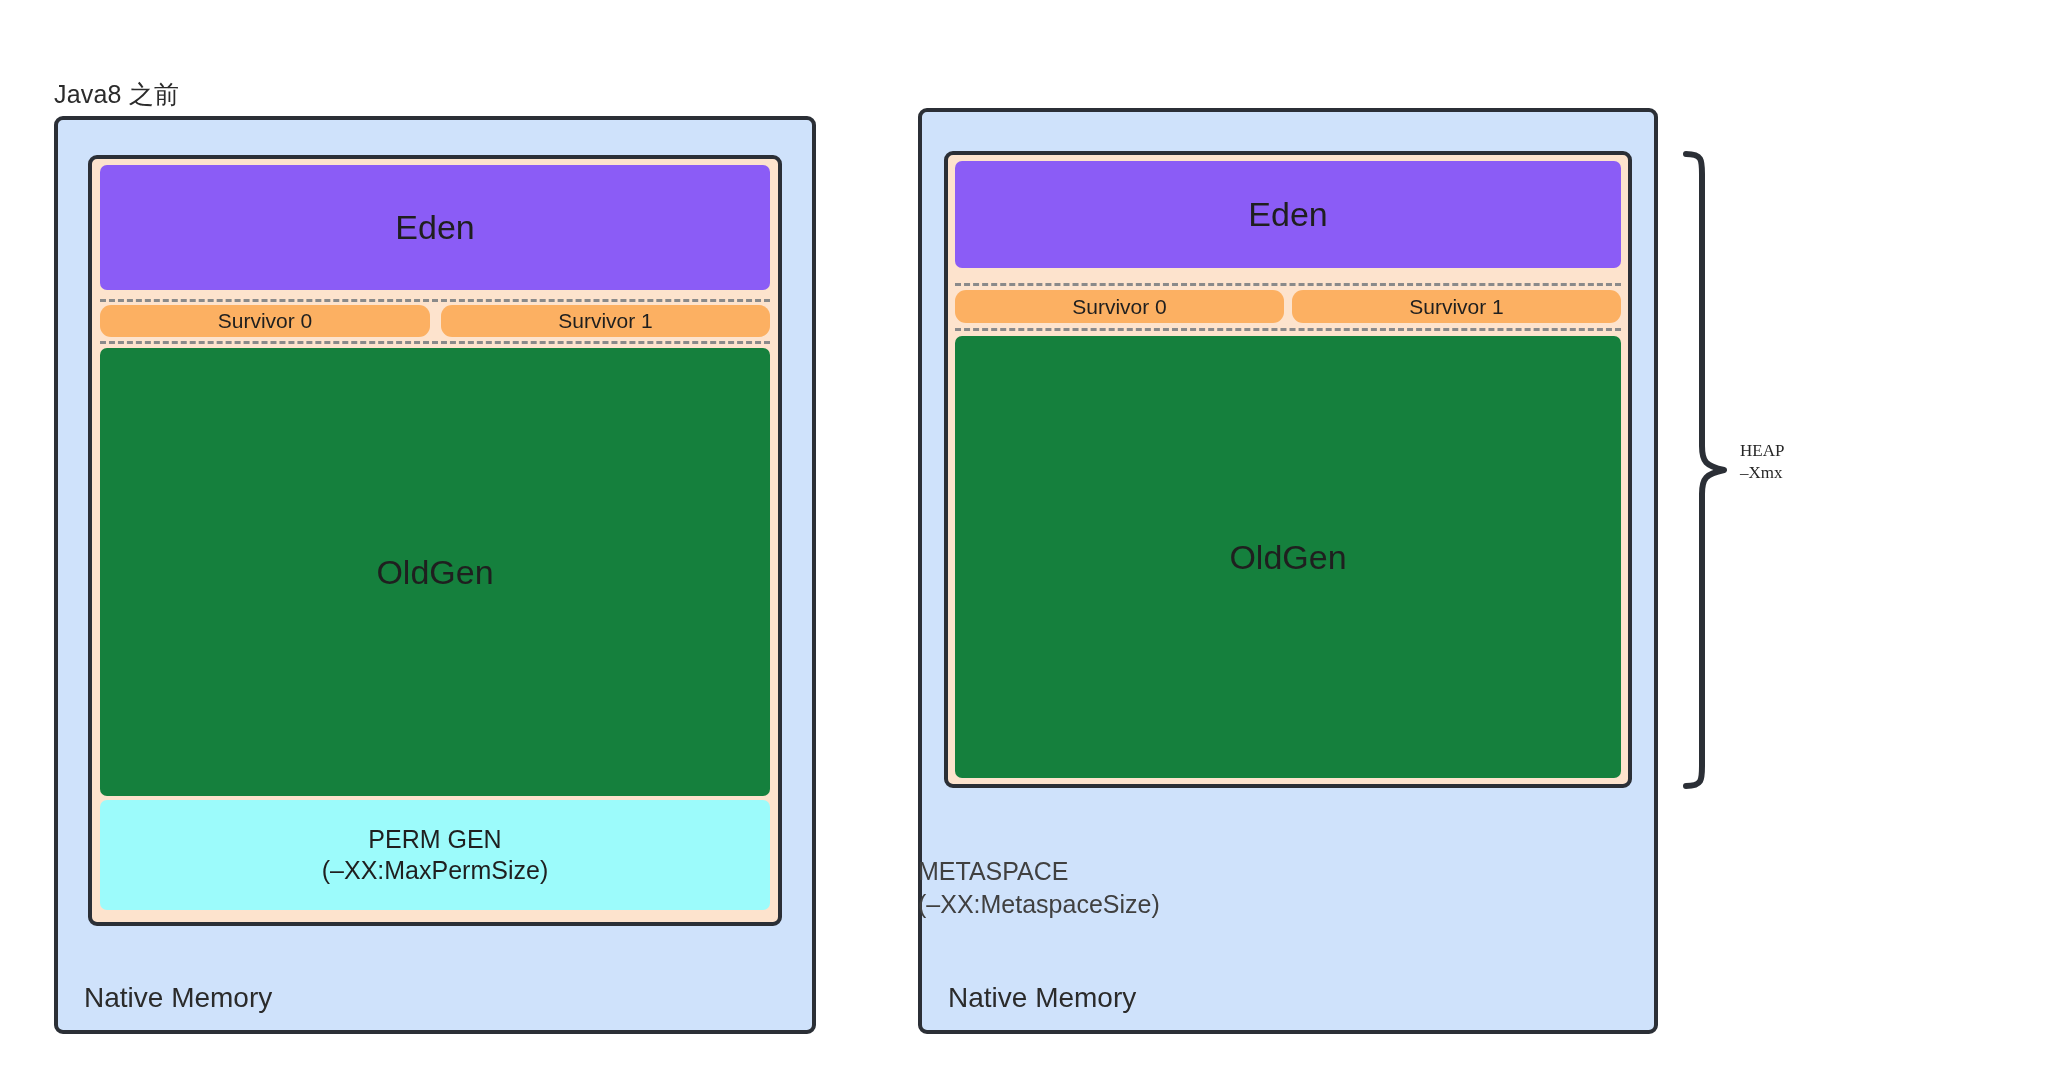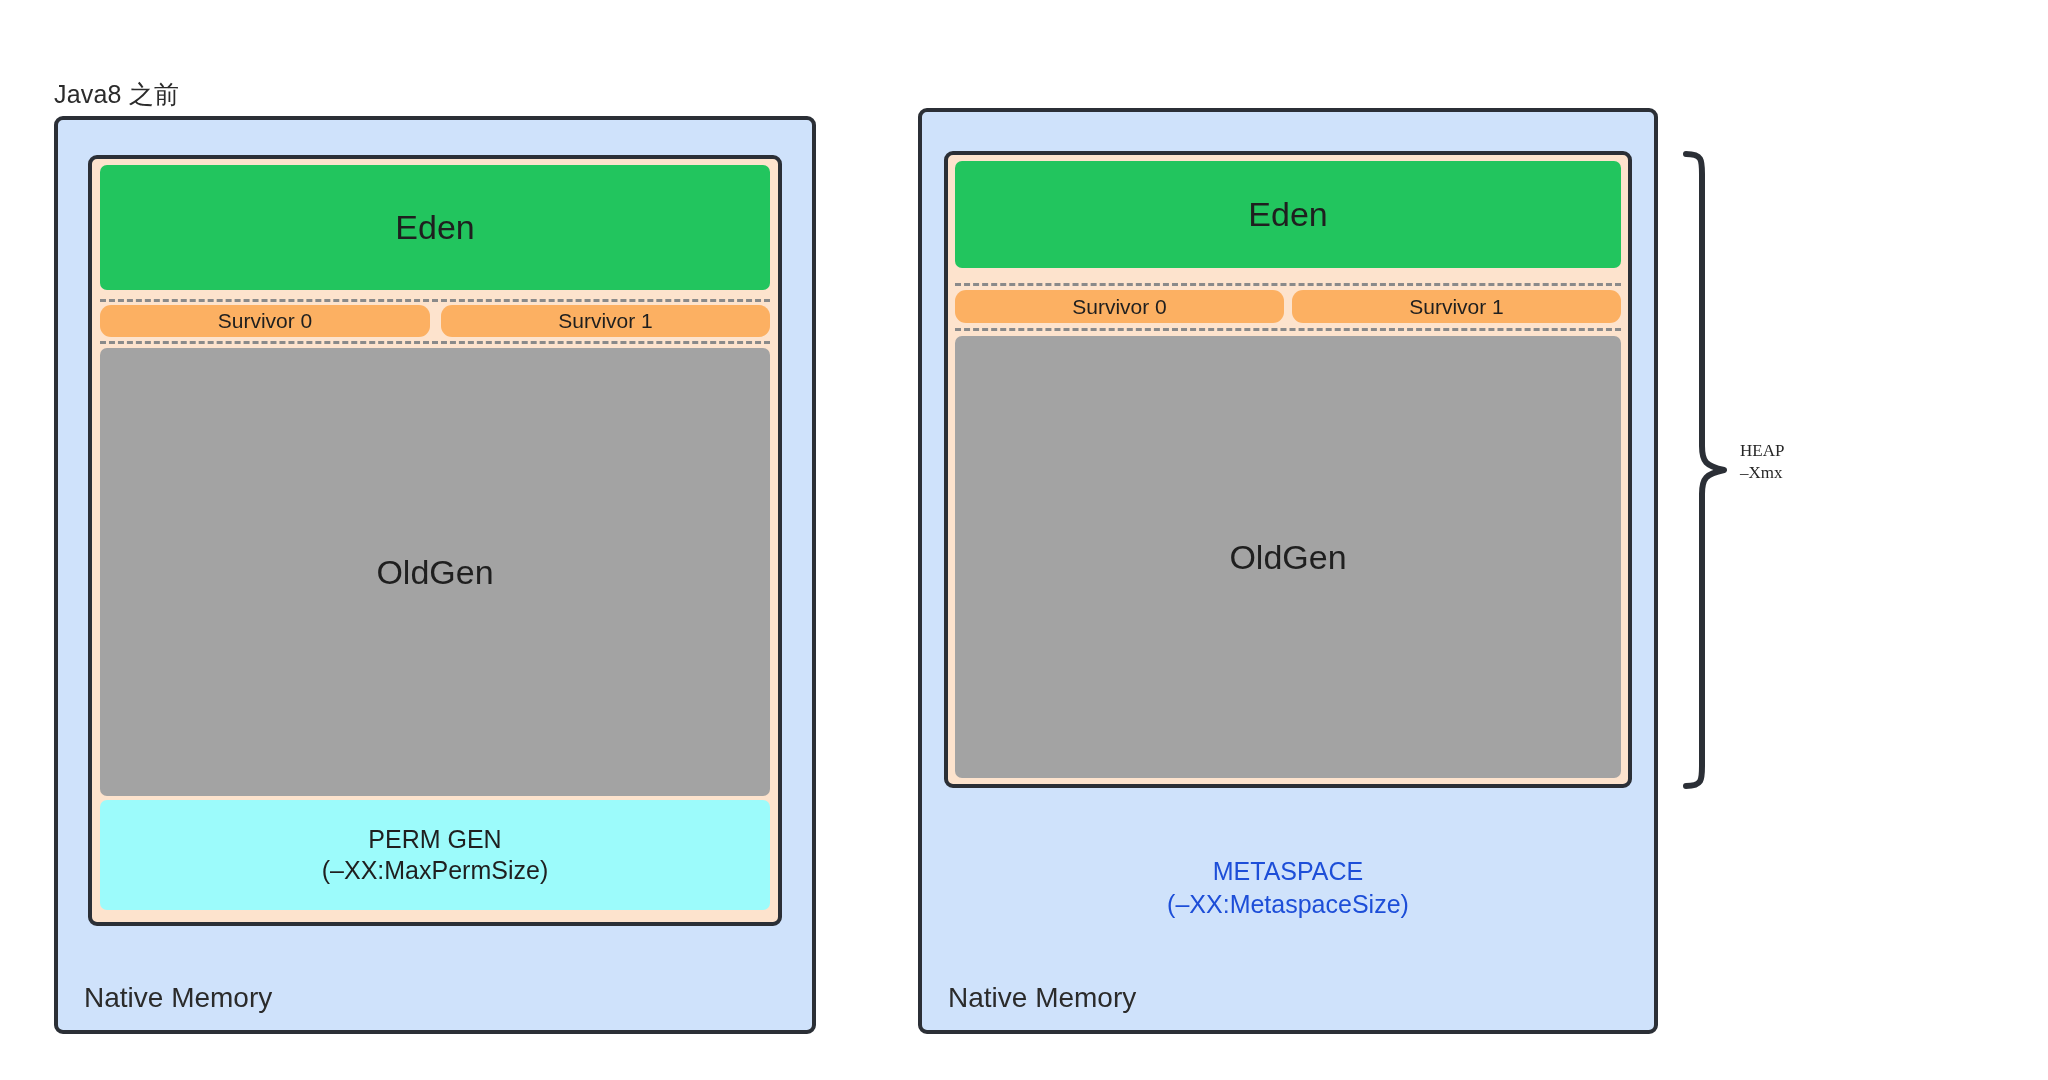--- a/index.html
+++ b/index.html
@@ -64,22 +64,22 @@
     position: absolute;
     box-sizing: border-box;
     border-radius: 7px;
     display: flex;
     flex-direction: column;
     align-items: center;
     justify-content: center;
     text-align: center;
     line-height: 1.25;
   }
-  .gen.eden     { background: #22c55e; align-items: center; }
-  .gen.oldgen   { background: #a3a3a3; }
+  .gen.eden     { background: #8b5cf6; align-items: center; }
+  .gen.oldgen   { background: #15803d; }
   .gen.permgen  { background: #9cfbfb; }
 
   .gen-label-lg { font-size: 34px; color: #1f1f1f; }
   .gen-label-md { font-size: 25px; color: #1f1f1f; }
 
   .survivor {
     position: absolute;
     box-sizing: border-box;
     background: #fcb062;
     border-radius: 11px;
@@ -94,23 +94,23 @@
   
   .dashline {
     position: absolute;
     height: 0;
     border-top: 3px dashed #8a8a8a;
   }
 
   
   .metaspace-text {
     position: absolute;
-    text-align: center;
+    text-align: left;
     font-size: 25px;
-    color: #1d4ed8;
+    color: #404040;
     line-height: 1.32;
     white-space: nowrap;
   }
 
   
   .brace-svg {
     position: absolute;
     overflow: visible;
   }
   .brace-label {

